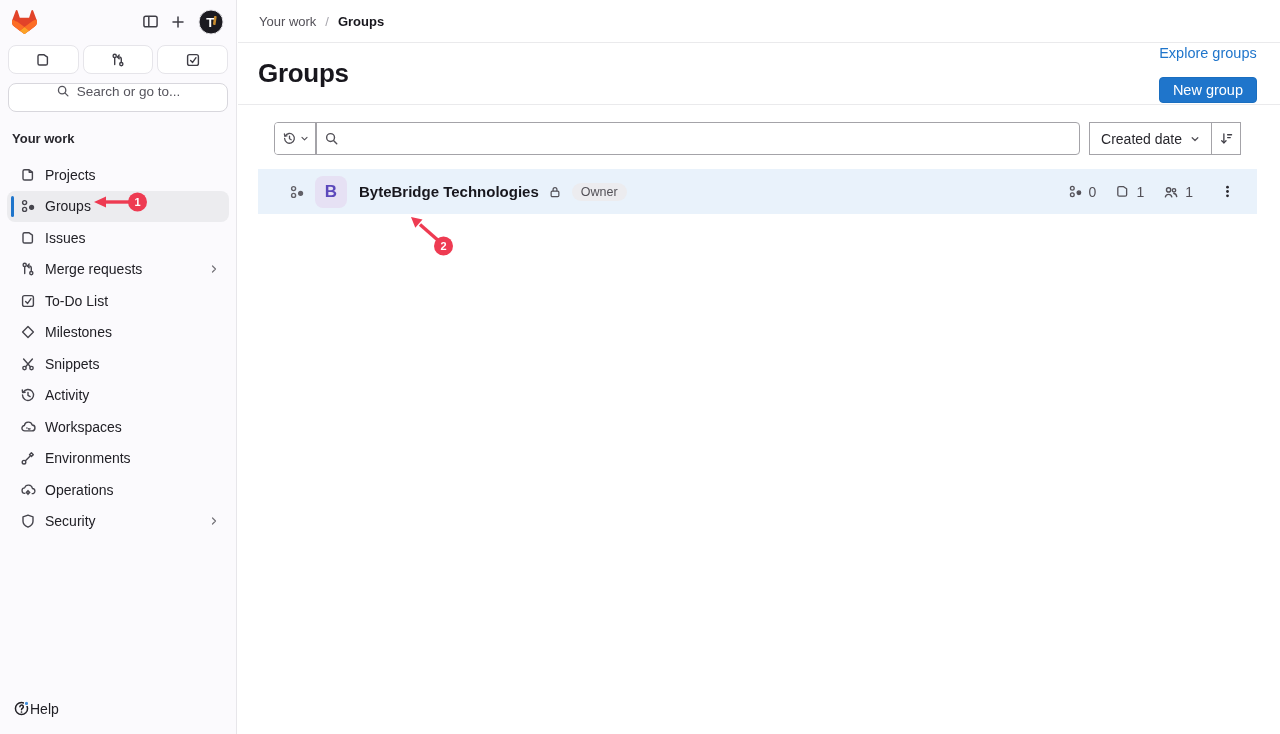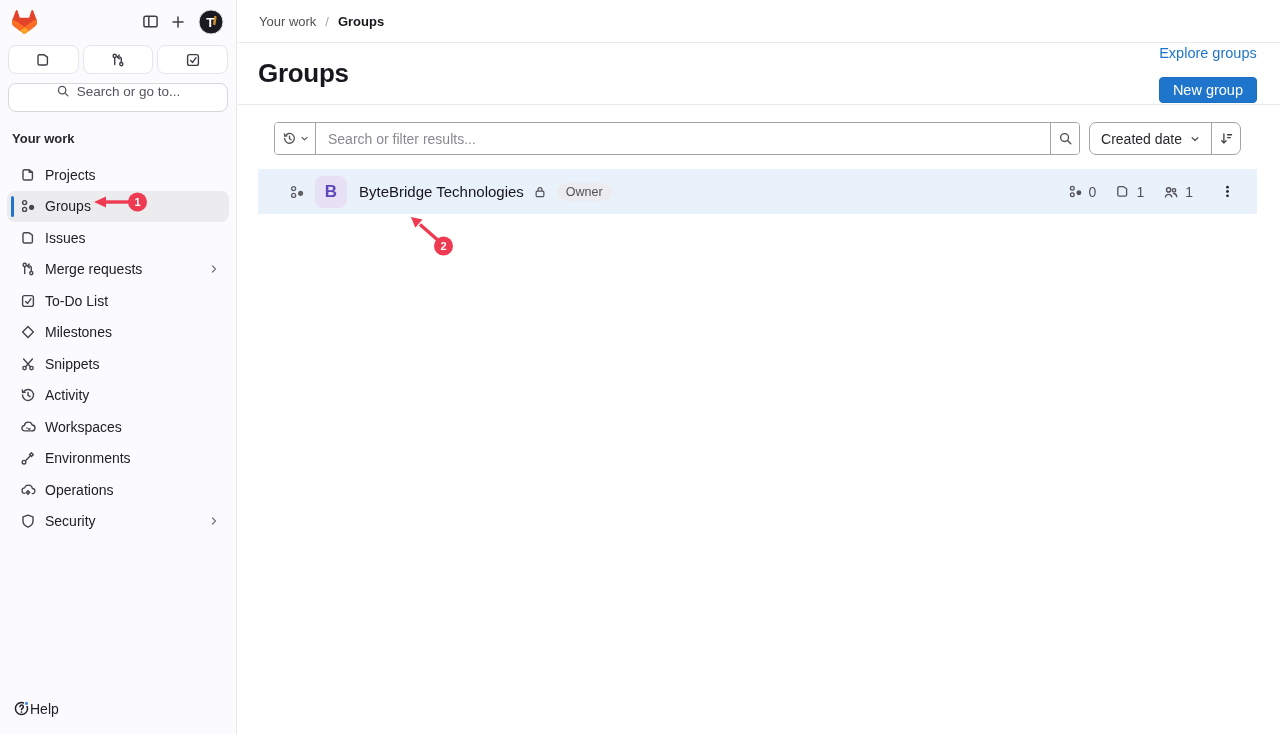--- a/index.html
+++ b/index.html
@@ -76,36 +76,36 @@
     flex: 1; display: flex; border: 1px solid #a4a3a8; border-radius: 4px;
     background: #fff; overflow: hidden;
   }
   .fs-dropdown {
     width: 41px; display: flex; align-items: center; justify-content: center; gap: 3px;
     border-right: 1px solid #a4a3a8; color: #535158; background: #fff;
   }
   .fs-input { flex: 1; border: none; outline: none; padding: 0 12px; font-size: 14px; color: #18171d; font-family: inherit; }
   .fs-input::placeholder { color: #8a8990; }
   .fs-search-btn { width: 29px; display: flex; align-items: center; justify-content: center; border-left: 1px solid #a4a3a8; background: #fff; color: #535158; }
-  .sort-group { margin-left: 9px; display: flex; border: 1px solid #a4a3a8; border-radius: 7px; background: #fff; overflow: hidden; }
+  .sort-group { margin-left: 9px; display: flex; border: 1px solid #a4a3a8; border-radius: 0; background: #fff; overflow: hidden; }
   .sort-label-btn { display: flex; align-items: center; gap: 8px; padding: 0 11px; font-size: 14px; color: #28272d; }
   .sort-dir-btn { width: 29px; display: flex; align-items: center; justify-content: center; border-left: 1px solid #a4a3a8; color: #3f3e46; }
 
   .group-list { margin: 14px 23px 0 20px; }
   .group-row {
     height: 45px; background: #e9f2fb; display: flex; align-items: center;
     padding: 0 17px 0 31px;
   }
   .row-caret { color: #626168; margin-right: 10px; flex: none; }
   .row-avatar {
     width: 32px; height: 32px; border-radius: 8px; background: #e6e1f4; color: #5c48bb;
     font-weight: 700; font-size: 17px; display: flex; align-items: center; justify-content: center;
     margin-right: 12px; flex: none; cursor: pointer;
   }
-  .row-name { font-size: 15px; font-weight: 400; color: #18171d; cursor: pointer; }
+  .row-name { font-size: 15px; font-weight: 700; color: #18171d; cursor: pointer; }
   .row-lock { margin-left: 9px; color: #535158; }
   .row-badge {
     margin-left: 10px; background: #ececef; color: #535158; font-size: 12.5px;
     padding: 2px 9px; border-radius: 10px; white-space: nowrap;
   }
   .row-stats { margin-left: auto; display: flex; align-items: center; gap: 19px; color: #535158; font-size: 14px; }
   .stat { display: flex; align-items: center; gap: 6px; }
   .row-kebab { margin-left: 21px; width: 26px; height: 26px; display: flex; align-items: center; justify-content: center; border-radius: 4px; color: #28272d; }
 
   
@@ -360,21 +360,20 @@
               <path d="M2.6 3.1l.3 2.4 2.4-.3"></path>
               <path d="M8 5.6v2.7l1.8 1"></path>
           </svg>
         </span>
         <span>
           <svg width="9" height="9" viewBox="0 0 16 16" fill="none" stroke="currentColor" stroke-width="2" stroke-linecap="round" stroke-linejoin="round">
               <path d="m3.5 6 4.5 4.5L12.5 6"></path>
             </svg>
         </span>
       </button>
-      <input class="fs-input" type="text" placeholder="Search or filter results..." style="">
       <button class="fs-search-btn">
         <span>
           <svg width="15" height="15" viewBox="0 0 16 16" fill="none" stroke="currentColor" stroke-width="1.5" stroke-linecap="round">
             <circle cx="7" cy="7" r="4.2"></circle>
               <path d="m10.4 10.4 3.2 3.2"></path>
           </svg>
         </span>
       </button>
     </div>
     <div class="sort-group">

